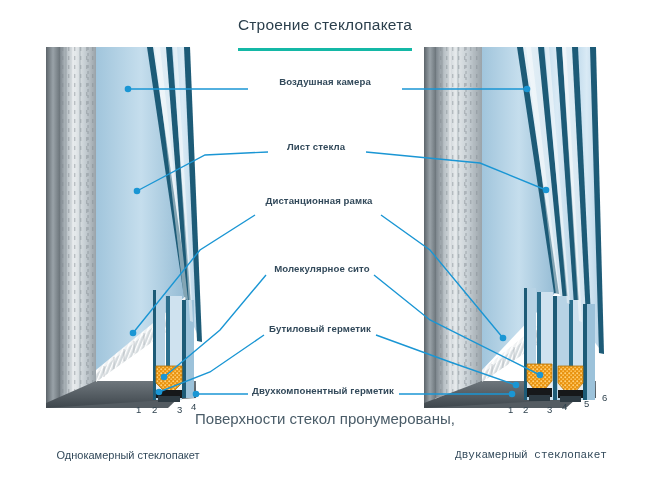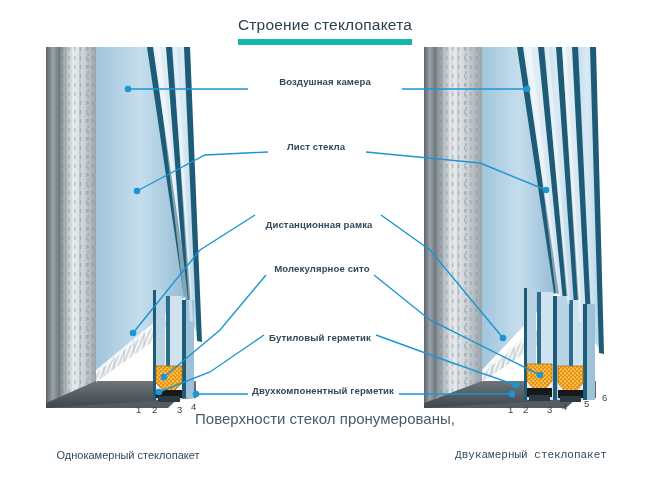--- a/index.html
+++ b/index.html
@@ -15,22 +15,22 @@
 
   .title{
     position:absolute;
     left:0;top:16px;width:650px;
     text-align:center;
     font-size:15.5px;
     color:#2b3f4c;
     letter-spacing:.2px;
   }
   .title span{
-    border-bottom:6px solid #14b8a6;
-    padding-bottom:6px;
+    border-bottom:3px solid #14b8a6;
+    padding-bottom:15px;
   }
 
   .lbl{
     position:absolute;
     font-size:9.6px;
     color:#32495a;
     white-space:nowrap;
     letter-spacing:.1px;
     font-weight:bold;
   }
@@ -301,23 +301,23 @@
       <circle cx="512" cy="394" r="3.3"></circle>
     </g>
   </svg>
 
   <div class="title">
     <span>Строение стеклопакета</span>
   </div>
 
   <div class="lbl lbl-c" style="left:325px;top:76px;">Воздушная камера</div>
   <div class="lbl lbl-c" style="left:316px;top:141px;">Лист стекла</div>
-  <div class="lbl lbl-c" style="left:319px;top:219px;">Дистанционная рамка</div>
+  <div class="lbl lbl-c" style="left:319px;top:195px;">Дистанционная рамка</div>
   <div class="lbl lbl-c" style="left:322px;top:263px;">Молекулярное сито</div>
-  <div class="lbl lbl-c" style="left:320px;top:332px;text-align:right;">Бутиловый герметик</div>
+  <div class="lbl lbl-c" style="left:320px;top:323px;text-align:right;">Бутиловый герметик</div>
   <div class="lbl lbl-c" style="left:323px;top:385px;">Двухкомпонентный герметик</div>
 
   <div class="num" style="left:136px;top:404px;">1</div>
   <div class="num" style="left:152px;top:404px;">2</div>
   <div class="num" style="left:177px;top:404px;">3</div>
   <div class="num" style="left:191px;top:401px;">4</div>
 
   <div class="num" style="left:508px;top:404px;">1</div>
   <div class="num" style="left:523px;top:404px;">2</div>
   <div class="num" style="left:547px;top:404px;">3</div>

